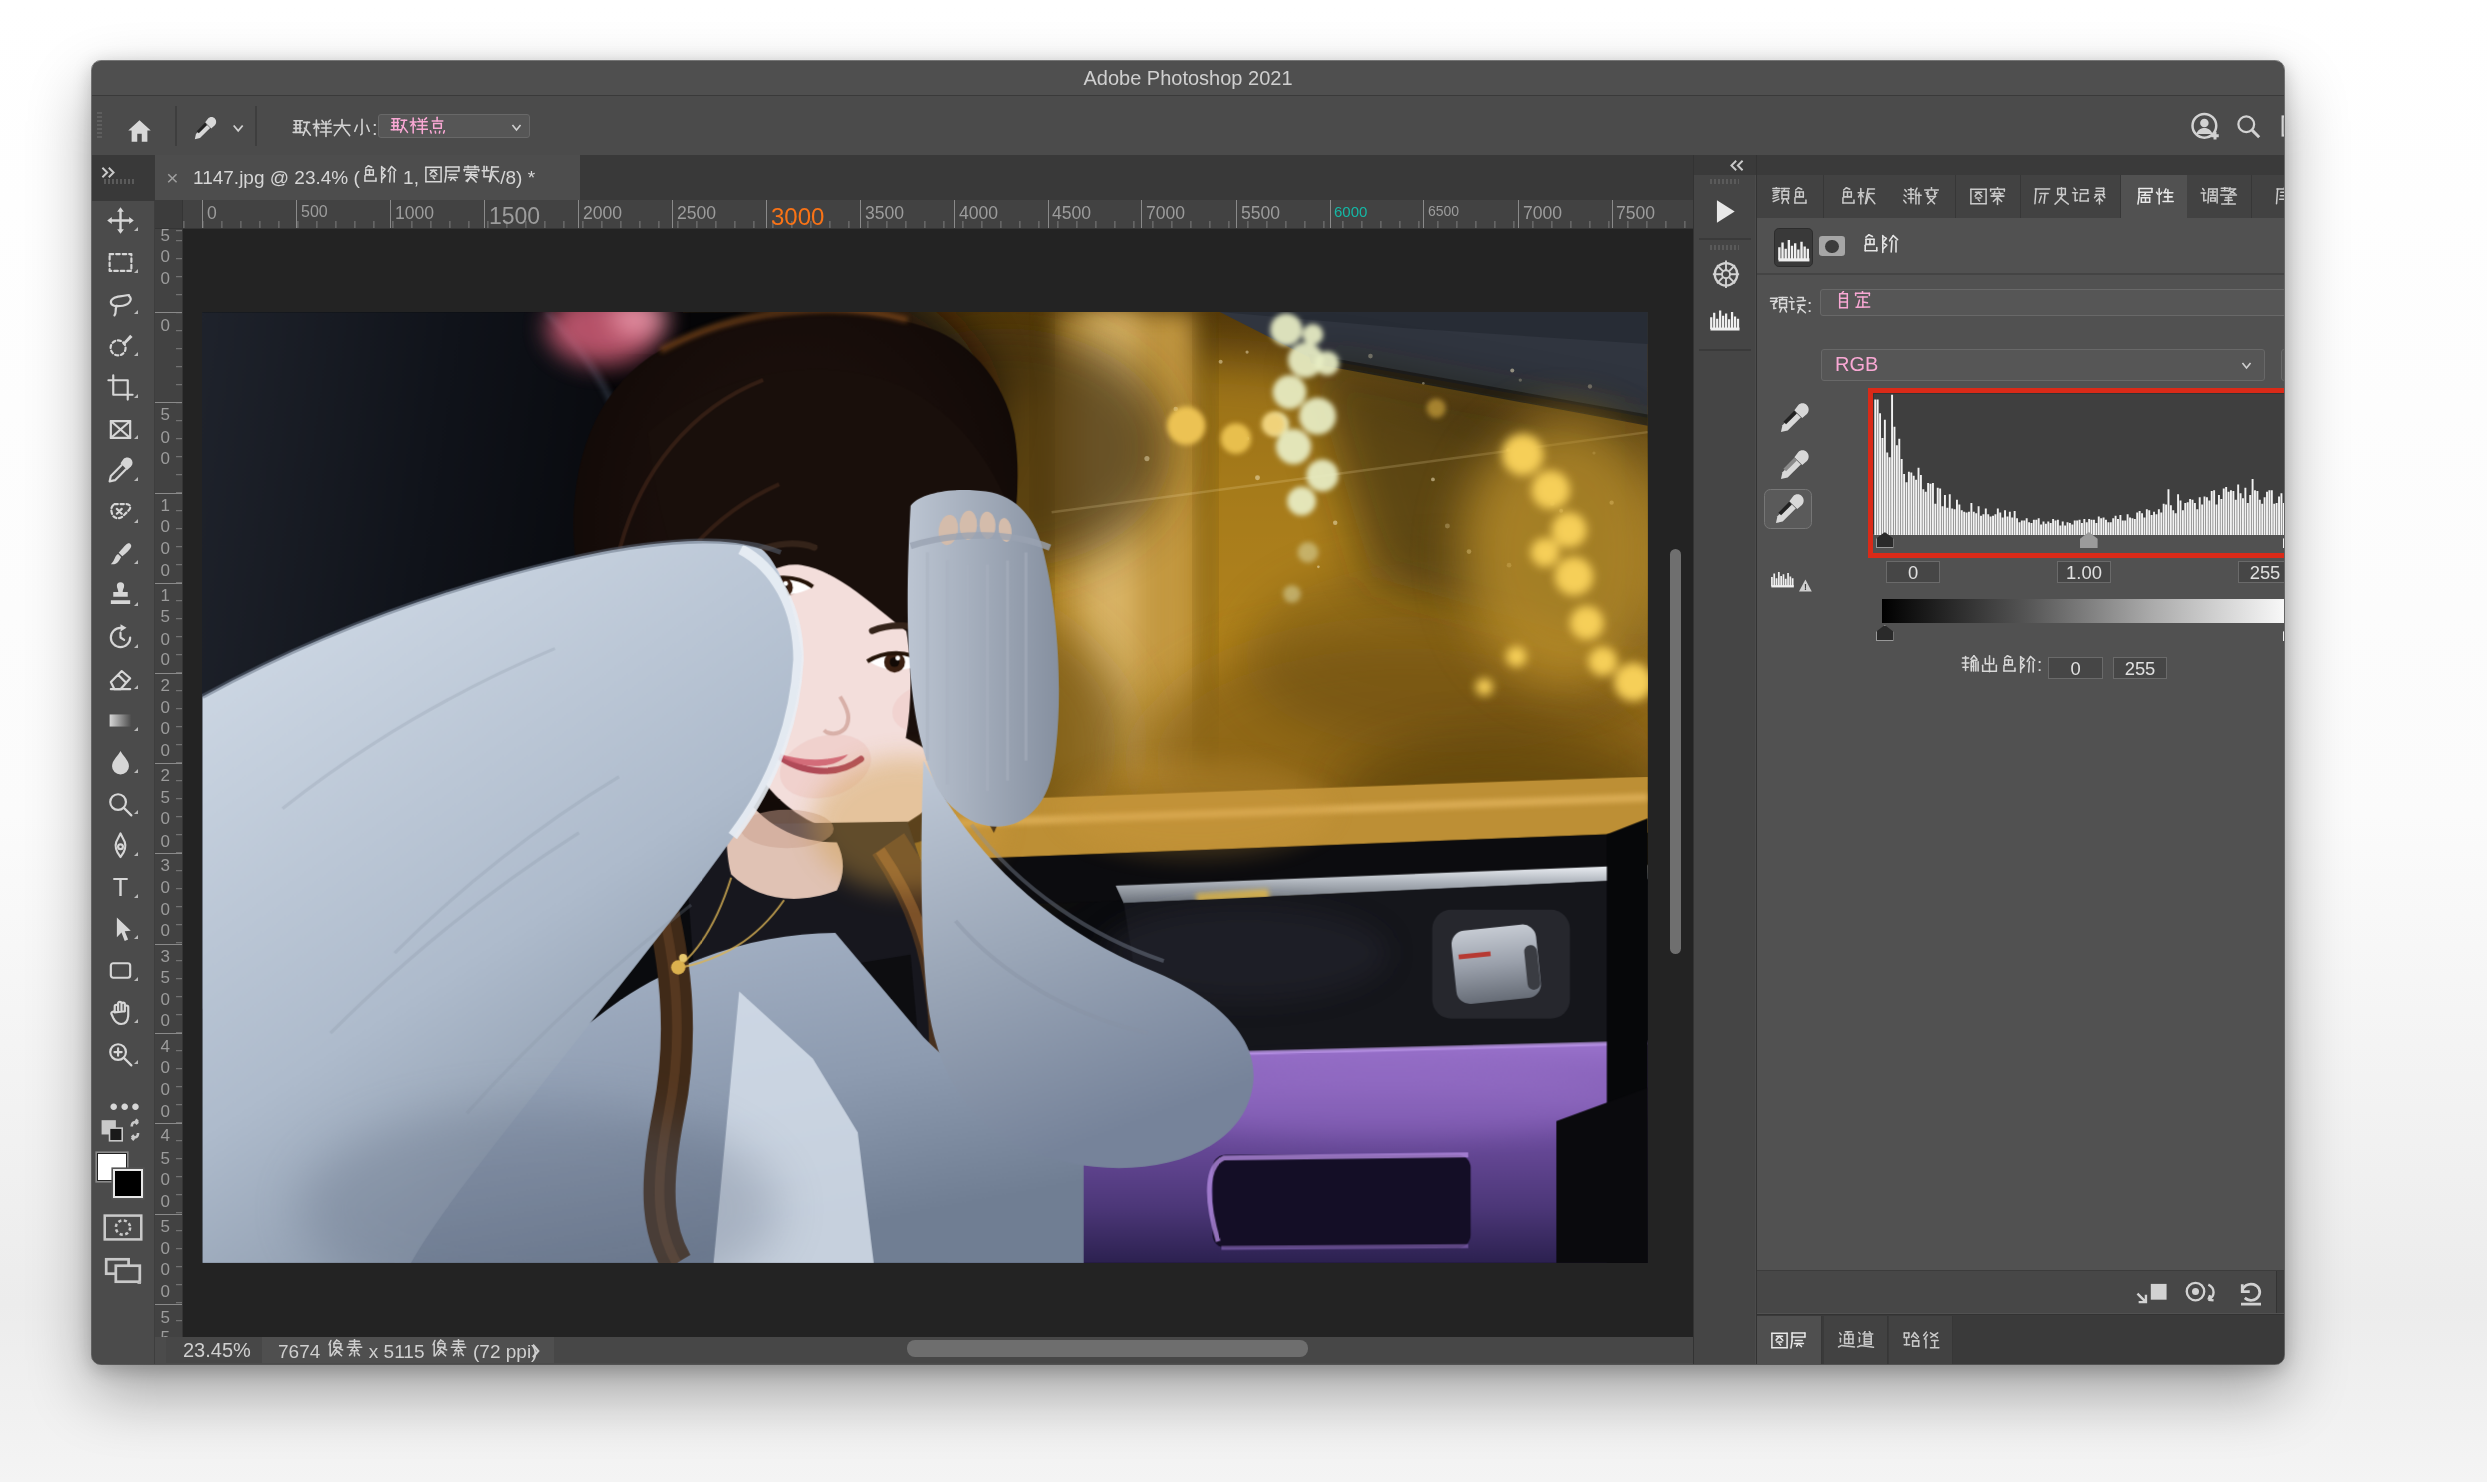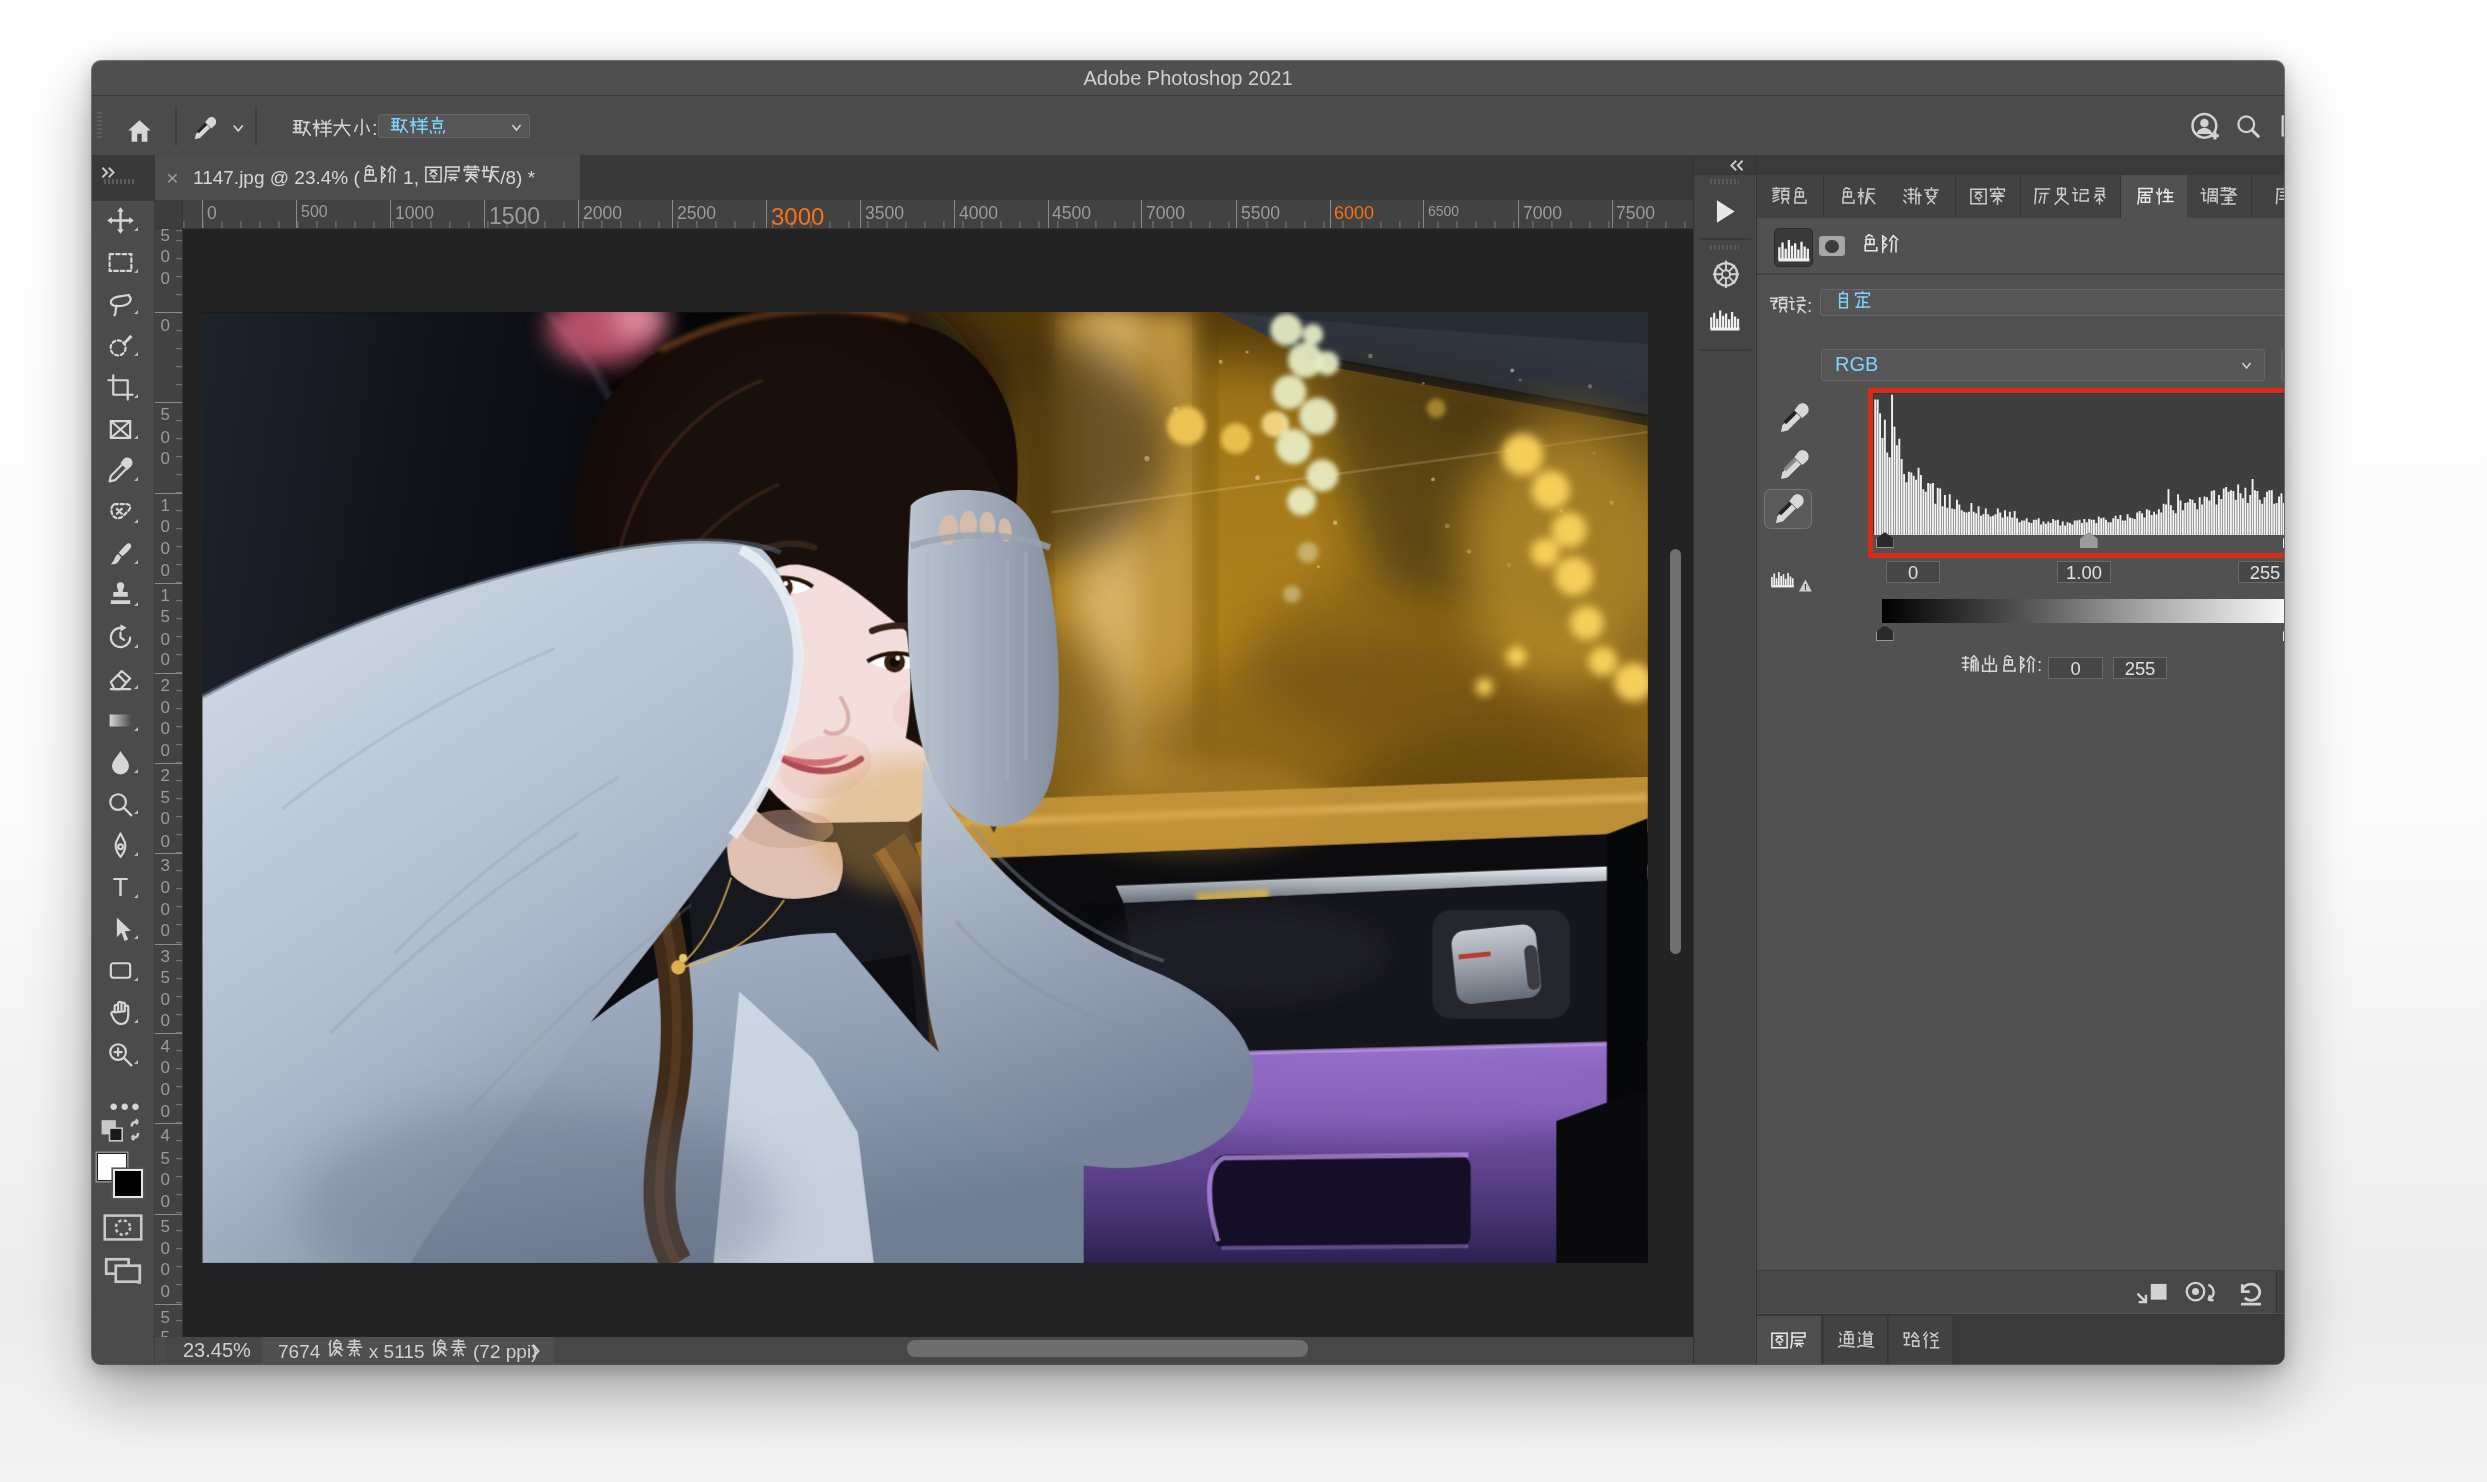--- a/index.html
+++ b/index.html
@@ -24,21 +24,21 @@
 .panel{position:absolute;left:1664px;top:94px;width:639px;height:1209px;background:#515151;border-left:0.8px solid #333}
 .phead{position:absolute;left:0;top:0;width:639px;height:20px;background:#3a3a3a;color:#c4c4c4}
 .ptabs{position:absolute;left:0;top:20px;width:639px;height:43px;background:#3a3a3a}
 .ptab{position:absolute;top:0;height:43px;background:#424242;color:#c9c9c9;display:flex;align-items:center;justify-content:center;border-right:0.8px solid #373737}
 .ptab.active{background:#515151;color:#e8e8e8;border-right:none}
 .pbody{position:absolute;left:0;top:63px;width:639px;height:1052px}
 .pfoot{position:absolute;left:0;top:1115px;width:639px;height:43px;background:#474747;border-top:1.6px solid #3c3c3c}
 .ptabs2{position:absolute;left:0;top:1159px;width:639px;height:50px;background:#3a3a3a;border-top:0.8px solid #333}
 .ptab2{position:absolute;top:0.8px;height:49px;background:#424242;color:#c9c9c9;display:flex;align-items:center;justify-content:center;border-right:0.8px solid #373737}
 .ptab2.active{background:#4f4f4f;color:#e8e8e8}
-.dd{position:absolute;background:#565656;border:1.6px solid #686868;border-radius:3px;color:#7dd3fc}
+.dd{position:absolute;background:#565656;border:1.6px solid #686868;border-radius:3px;color:#f9a8d4}
 .inbox{position:absolute;background:#464646;border:0.8px solid #6a6a6a;color:#e0e0e0;font-size:18.4px;text-align:center}
 .cjk{width:1em;height:1em;vertical-align:-0.14em;display:inline-block}
 .lbl{display:inline-flex;align-items:baseline;white-space:nowrap}
 .tri{position:absolute;width:0;height:0}
 </style>
 </head>
 <body>
 <svg width="0" height="0" style="position:absolute">
     <defs>
 <g id="c21462" stroke="currentColor" stroke-width="8" fill="none" stroke-linecap="round" stroke-linejoin="round">
@@ -681,21 +681,21 @@
         <div style="position:absolute;left:682px;top:3.2px;font-size:17.6px;color:#9c9c9c">3500</div>
         <div style="position:absolute;left:771px;top:0;width:0.8px;height:29px;background:#8a8a8a"></div>
         <div style="position:absolute;left:776px;top:3.2px;font-size:17.6px;color:#9c9c9c">4000</div>
         <div style="position:absolute;left:865px;top:0;width:0.8px;height:29px;background:#8a8a8a"></div>
         <div style="position:absolute;left:869px;top:3.2px;font-size:17.6px;color:#9c9c9c">4500</div>
         <div style="position:absolute;left:958px;top:0;width:0.8px;height:29px;background:#8a8a8a"></div>
         <div style="position:absolute;left:963px;top:3.2px;font-size:17.6px;color:#9c9c9c">7000</div>
         <div style="position:absolute;left:1053px;top:0;width:0.8px;height:29px;background:#8a8a8a"></div>
         <div style="position:absolute;left:1058px;top:3.2px;font-size:17.6px;color:#9c9c9c">5500</div>
         <div style="position:absolute;left:1147px;top:0;width:0.8px;height:29px;background:#8a8a8a"></div>
-        <div style="position:absolute;left:1151px;top:3.2px;font-size:18px;color:#f97316">6000</div>
+        <div style="position:absolute;left:1151px;top:3.2px;font-size:15px;color:#14b8a6">6000</div>
         <div style="position:absolute;left:1240px;top:0;width:0.8px;height:29px;background:#8a8a8a"></div>
         <div style="position:absolute;left:1245px;top:3.2px;font-size:14px;color:#9c9c9c">6500</div>
         <div style="position:absolute;left:1335px;top:0;width:0.8px;height:29px;background:#8a8a8a"></div>
         <div style="position:absolute;left:1340px;top:3.2px;font-size:17.6px;color:#9c9c9c">7000</div>
         <div style="position:absolute;left:1429px;top:0;width:0.8px;height:29px;background:#8a8a8a"></div>
         <div style="position:absolute;left:1433px;top:3.2px;font-size:17.6px;color:#9c9c9c">7500</div>
       </div>
     <div class="ruler rulerv">
         <div style="position:absolute;right:0;top:0;height:100%;width:6.4px;background-image:repeating-linear-gradient(180deg,#7c7c7c 0 0.8px,transparent 0.8px 18px);background-position:0 11.2px"></div>
         <div style="position:absolute;left:5.6px;top:-3.2px;font-size:17px;color:#9c9c9c">5</div>

